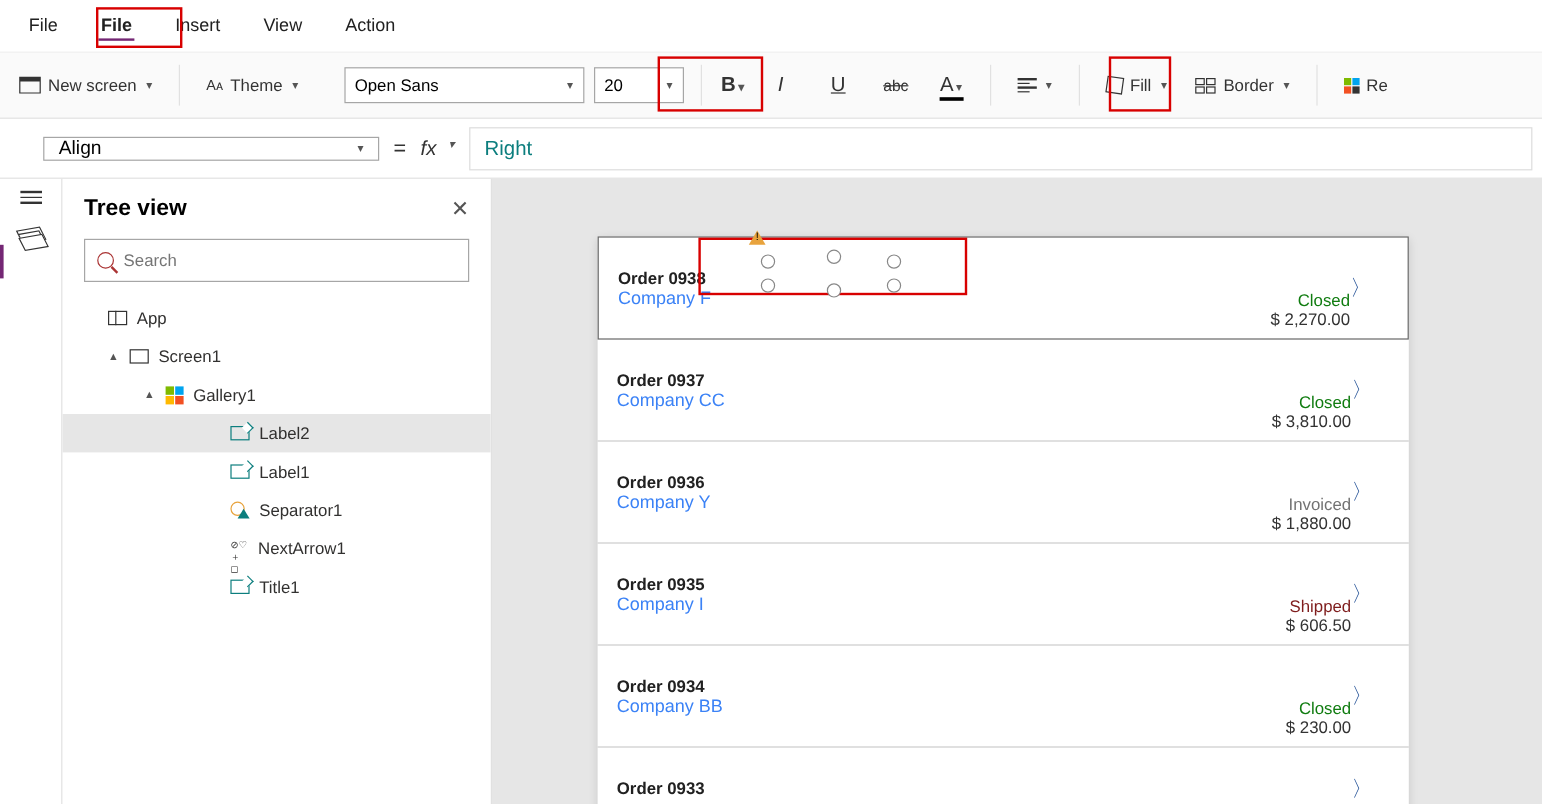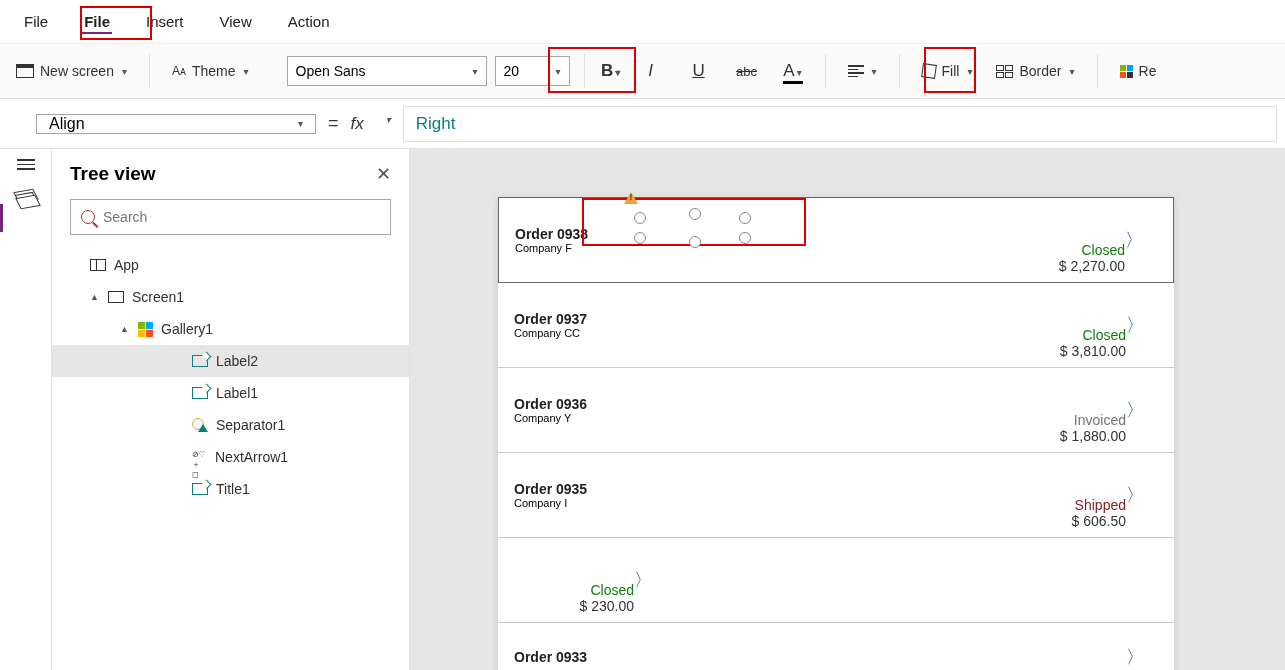--- a/index.html
+++ b/index.html
@@ -35,21 +35,21 @@
 .border-ico{display:inline-grid;grid-template-columns:8px 8px;grid-template-rows:6px 6px;gap:1px;}
 .border-ico span{border:1px solid #333;}
 .reorder-ico{display:inline-grid;grid-template-columns:6px 6px;grid-template-rows:6px 6px;gap:1px;}
 .reorder-ico span{background:#333;}
 .reorder-ico span:nth-child(1){background:#7fba00}.reorder-ico span:nth-child(2){background:#00a4ef}.reorder-ico span:nth-child(3){background:#f25022}
 
 
 .formulabar { height:50px; border-bottom:1px solid #e1e1e1; display:flex; align-items:center; padding:0 8px; gap:12px; }
 .prop-select { width:280px; height:20px; border:1px solid #a6a6a6; display:flex; align-items:center; justify-content:space-between; padding:0 12px; background:#fff; margin-left:28px; }
 .eq { font-size:18px; color:#333; }
-.fx { font-style:italic; font-size:17px; color:#333; display:flex; align-items:flex-start; gap:20px; }
+.fx { font-style:italic; font-size:17px; color:#333; display:flex; align-items:flex-start; gap:8px; }
 .formula-input { flex:1; height:36px; border:1px solid #ddd; padding:0 12px; display:flex; align-items:center; font-family:Consolas,monospace; font-size:17px; color:#0c7e7e; }
 
 
 .workspace { position:absolute; top:149px; left:0; right:0; bottom:0; display:flex; }
 
 
 .rail { width:52px; border-right:1px solid #e1e1e1; display:flex; flex-direction:column; align-items:center; padding-top:10px; gap:20px; }
 .hamburger{display:flex;flex-direction:column;gap:3px;cursor:pointer;}
 .hamburger span{width:18px;height:1.6px;background:#333;}
 .layers{position:relative;width:20px;height:16px;cursor:pointer;}
@@ -81,21 +81,21 @@
 .ico-sep::before{content:"";position:absolute;left:0;top:0;width:10px;height:10px;border:1.4px solid #e8a33d;border-radius:50%;}
 .ico-sep::after{content:"";position:absolute;right:0;bottom:0;width:0;height:0;border-left:5px solid transparent;border-right:5px solid transparent;border-bottom:8px solid #0c7e7e;}
 .ico-arrow{display:inline-grid;grid-template-columns:7px 7px;grid-template-rows:7px 7px;gap:1px;font-size:8px;}
 
 
 .canvas { flex:1; background:#e6e6e6; position:relative; }
 .phone { position:absolute; left:88px; top:48px; width:676px; background:#fff; box-shadow:0 2px 8px rgba(0,0,0,.15); }
 .gal-row { border-bottom:1px solid #ccc; padding:8px 16px; display:grid; grid-template-columns:120px 1fr 32px; align-items:center; font-size:14px; }
 .gal-row:first-child{border:1px solid #666;}
 .gal-row .ord{font-weight:700;color:#212121;}
-.gal-row .comp{color:#000000;font-size:11px;}
+.gal-row .comp{color:#3b82f6;font-size:15px;}
 .gal-row .mid{display:flex;flex-direction:column;align-items:flex-end;padding-left:10px;margin-top:36px;}
 .gal-row .status{font-size:14px;}
 .gal-row .price{color:#333;font-size:14px;}
 .st-Closed{color:#107c10}.st-Invoiced{color:#737373}.st-Shipped{color:#7f1d1d}.st-New{color:#555}
 .chevr{color:#2b579a;font-size:18px;}
 
 
 .sel-box { position:absolute; border:2px solid #d80000; pointer-events:none; }
 .sel-first { left:172px; top:49px; width:224px; height:48px; }
 .handle{position:absolute;width:12px;height:12px;border:1px solid #888;background:#fff;border-radius:50%;}
@@ -301,20 +301,24 @@
             <div class="ord">Order 0935</div>
             <div class="comp">Company I</div>
           </div>
           <div class="mid">
             <div class="status st-Shipped">Shipped</div>
             <div class="price">$ 606.50</div>
           </div>
           <div class="chevr">〉</div>
         </div>
         <div class="gal-row">
+          <div>
+            <div class="ord">Order 0934</div>
+            <div class="comp">Company BB</div>
+          </div>
           <div class="mid">
             <div class="status st-Closed">Closed</div>
             <div class="price">$ 230.00</div>
           </div>
           <div class="chevr">〉</div>
         </div>
         <div class="gal-row">
           <div>
             <div class="ord">Order 0933</div>
             <div class="comp"></div>

